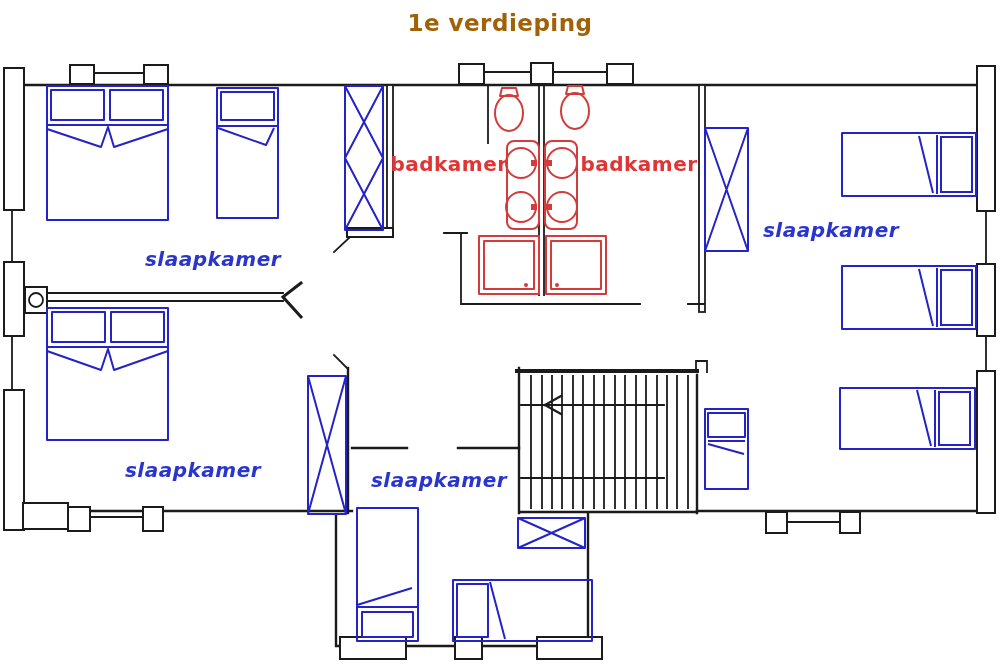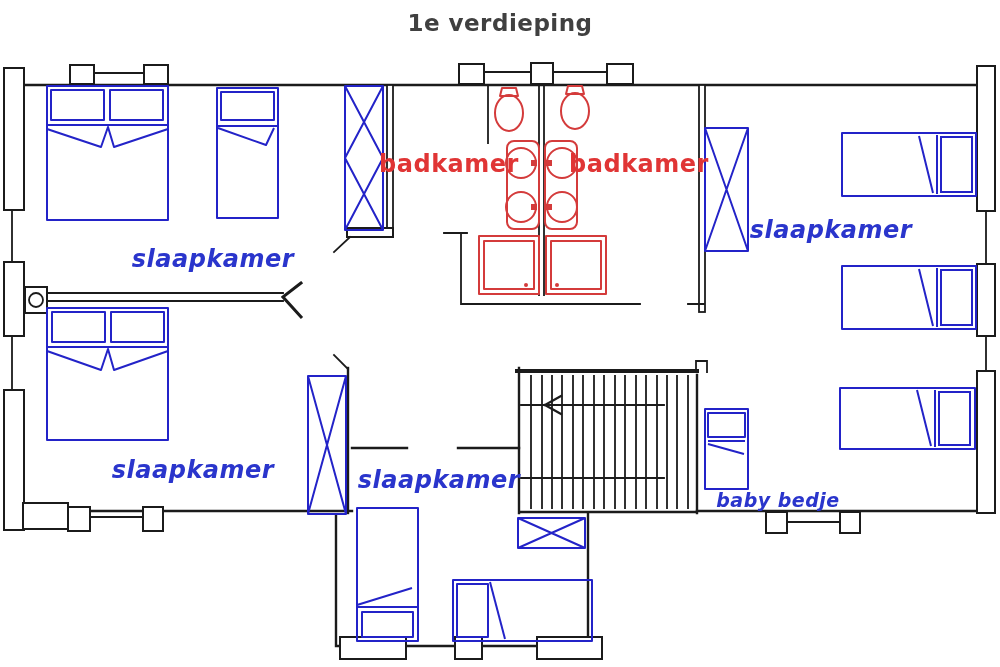--- a/index.html
+++ b/index.html
@@ -11,25 +11,25 @@
         font-family:"DejaVu Sans", sans-serif;}
   #plan svg{position:absolute;left:0;top:0;}
   .wall{stroke:var(--wall);fill:none;stroke-width:2.4;stroke-linecap:square;}
   .wallthin{stroke:var(--wall);fill:none;stroke-width:1.8;stroke-linecap:square;}
   .wallbox{fill:#fff;stroke:var(--wall);stroke-width:2;}
   .furn{stroke:var(--furn);fill:none;stroke-width:2;stroke-linejoin:round;}
   .furnbox{fill:#fff;stroke:var(--furn);stroke-width:2;}
   .fix{stroke:var(--fix);fill:none;stroke-width:2;stroke-linejoin:round;}
   .fixdot{fill:var(--fix);stroke:none;}
   .label{position:absolute;transform:translate(-50%,-50%);white-space:nowrap;
-         font-size:24px;font-weight:600;letter-spacing:.5px;}
+         font-size:20px;font-weight:600;letter-spacing:.5px;}
   .lbl-blue{color:var(--label-blue);font-style:italic;}
   .lbl-red{color:var(--label-red);}
   .title{position:absolute;transform:translateX(-50%);white-space:nowrap;
-         font-size:23px;font-weight:bold;color:#404040;letter-spacing:.5px;}
+         font-size:23px;font-weight:bold;color:#a16207;letter-spacing:.5px;}
 </style>
 </head>
 <body>
 
 <div id="plan">
 
   <div class="title" style="left:500px;top:10px">1e verdieping</div>
 
   <svg width="1000" height="667" viewBox="0 0 1000 667">
 
@@ -200,14 +200,13 @@
       <circle class="fixdot" cx="557" cy="285" r="2"></circle>
     </g>
   </svg>
 
   <div class="label lbl-blue" style="left:213px;top:259px">slaapkamer</div>
   <div class="label lbl-blue" style="left:193px;top:470px">slaapkamer</div>
   <div class="label lbl-blue" style="left:439px;top:480px">slaapkamer</div>
   <div class="label lbl-blue" style="left:831px;top:230px">slaapkamer</div>
   <div class="label lbl-red" style="left:449px;top:164px">badkamer</div>
   <div class="label lbl-red" style="left:639px;top:164px">badkamer</div>
-  <div class="label lbl-blue" style="left:778px;top:500px;font-size:19px">baby bedje</div>
 </div>
 
 </body></html>

